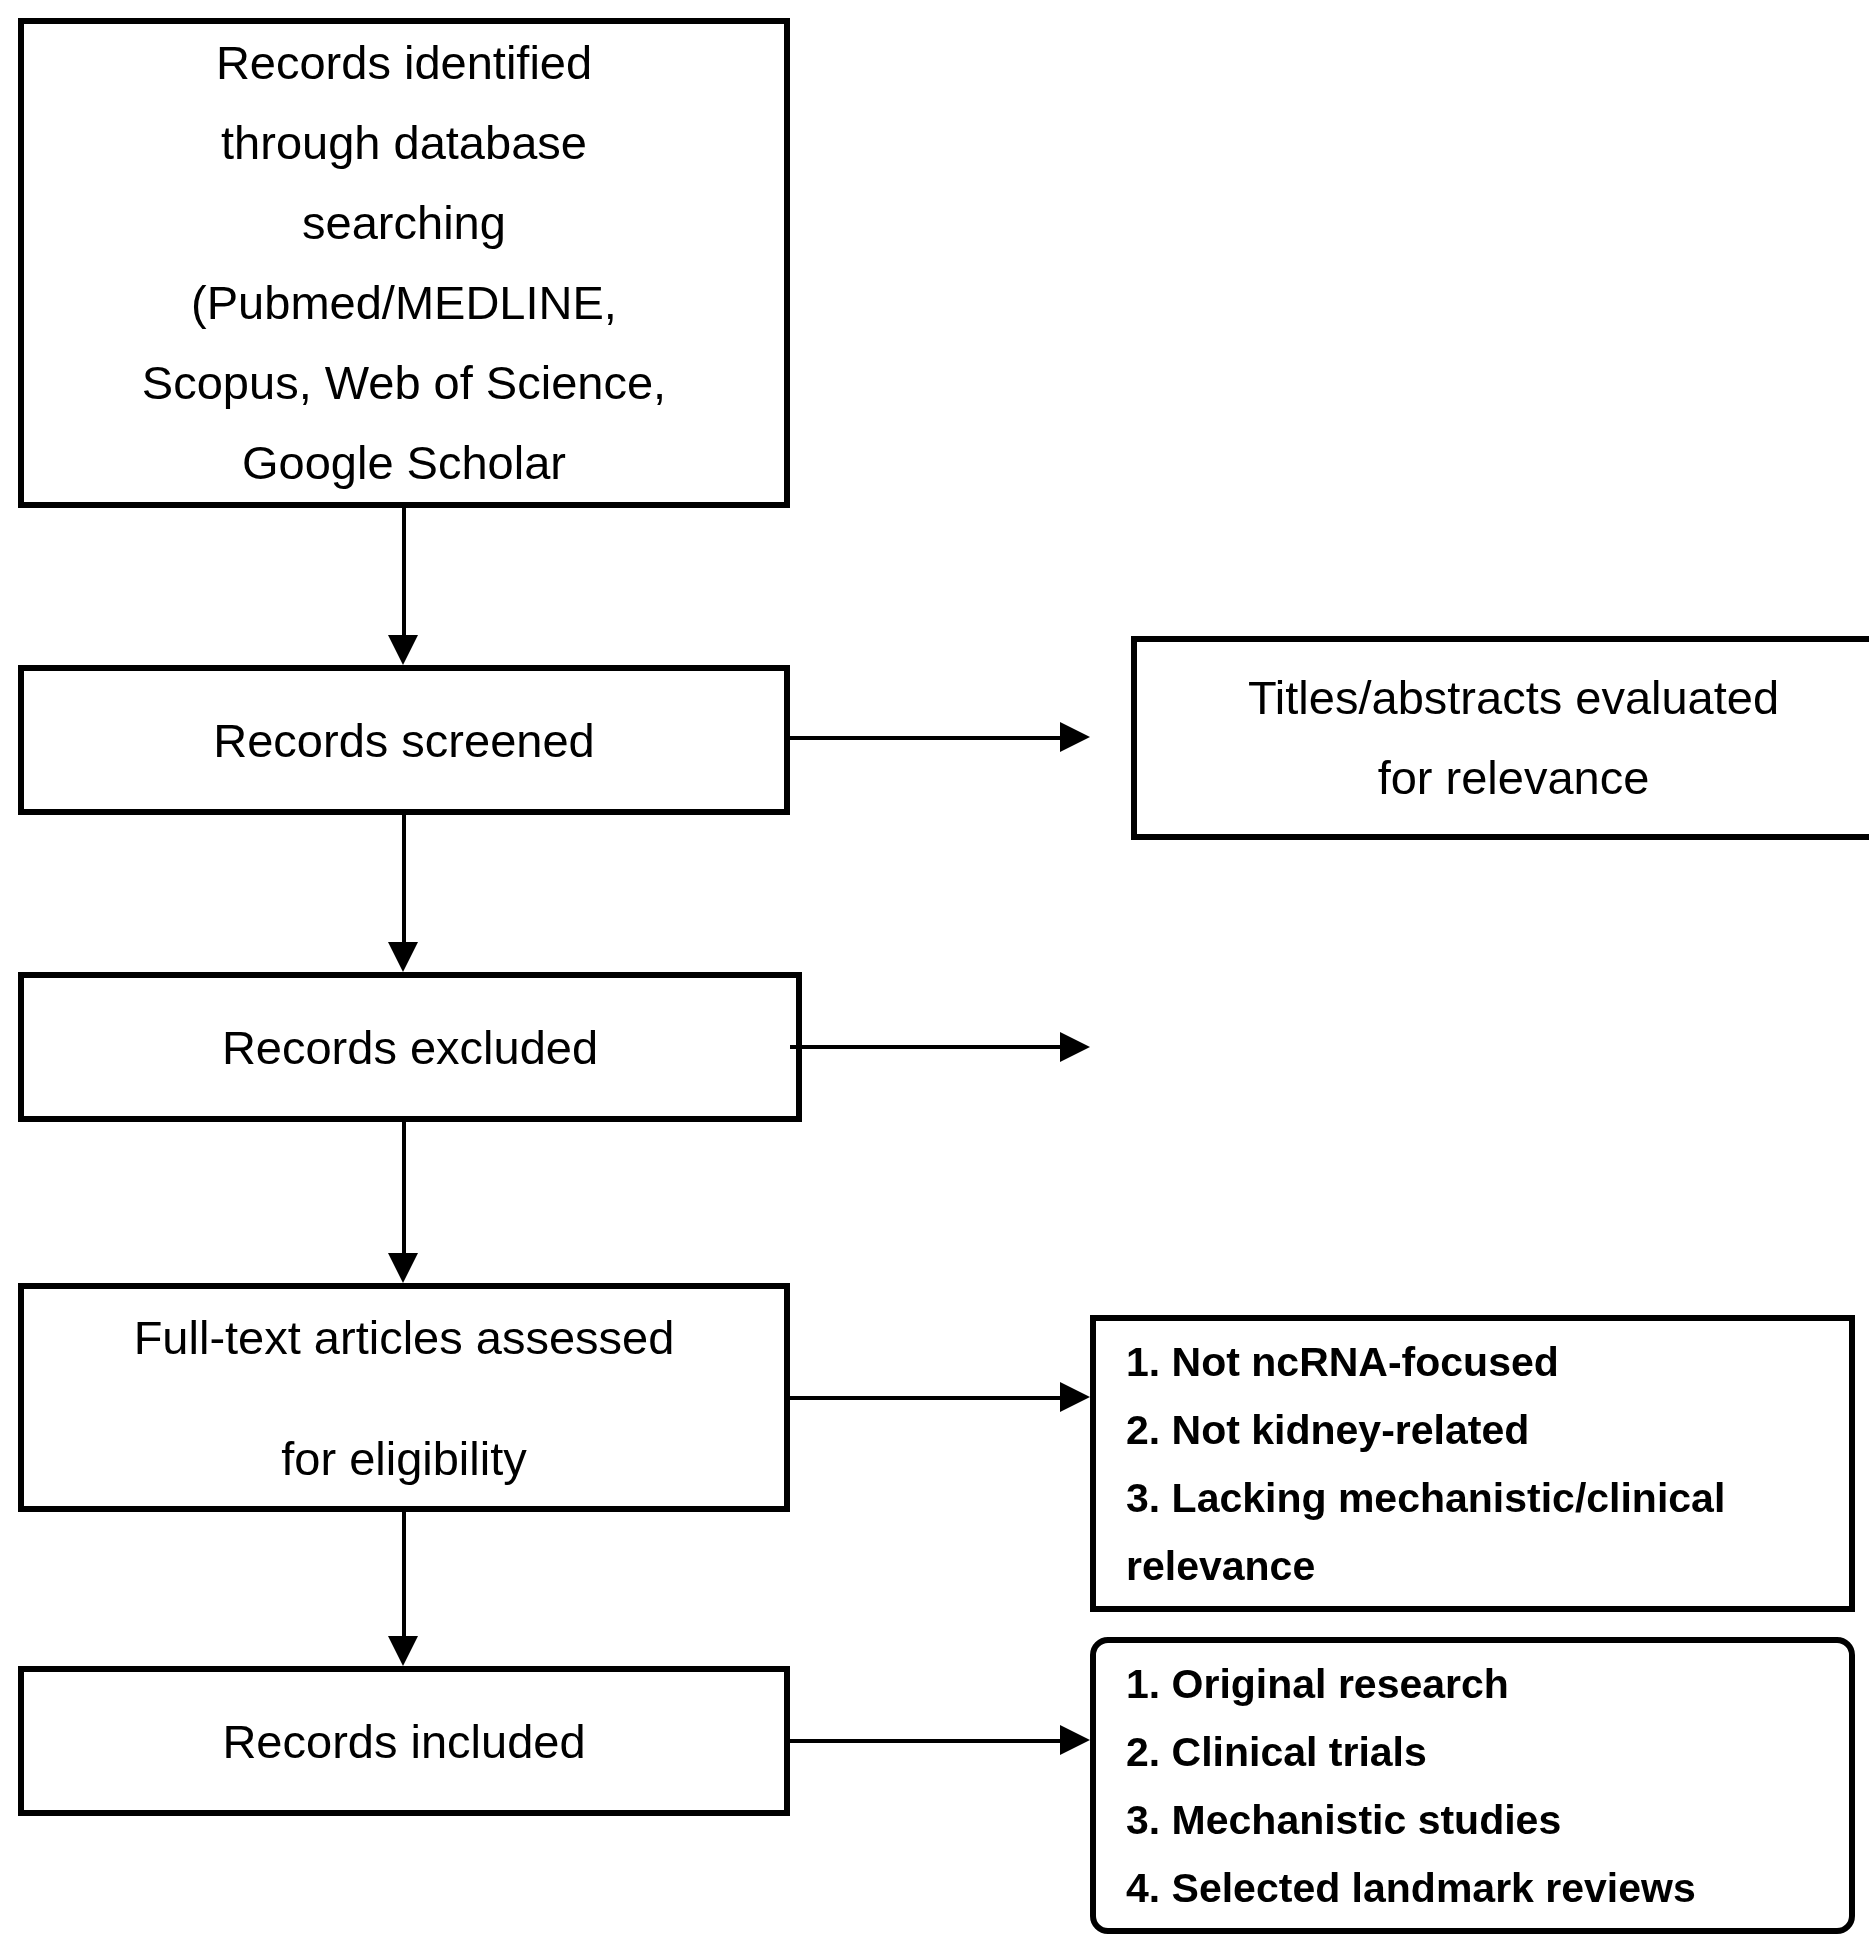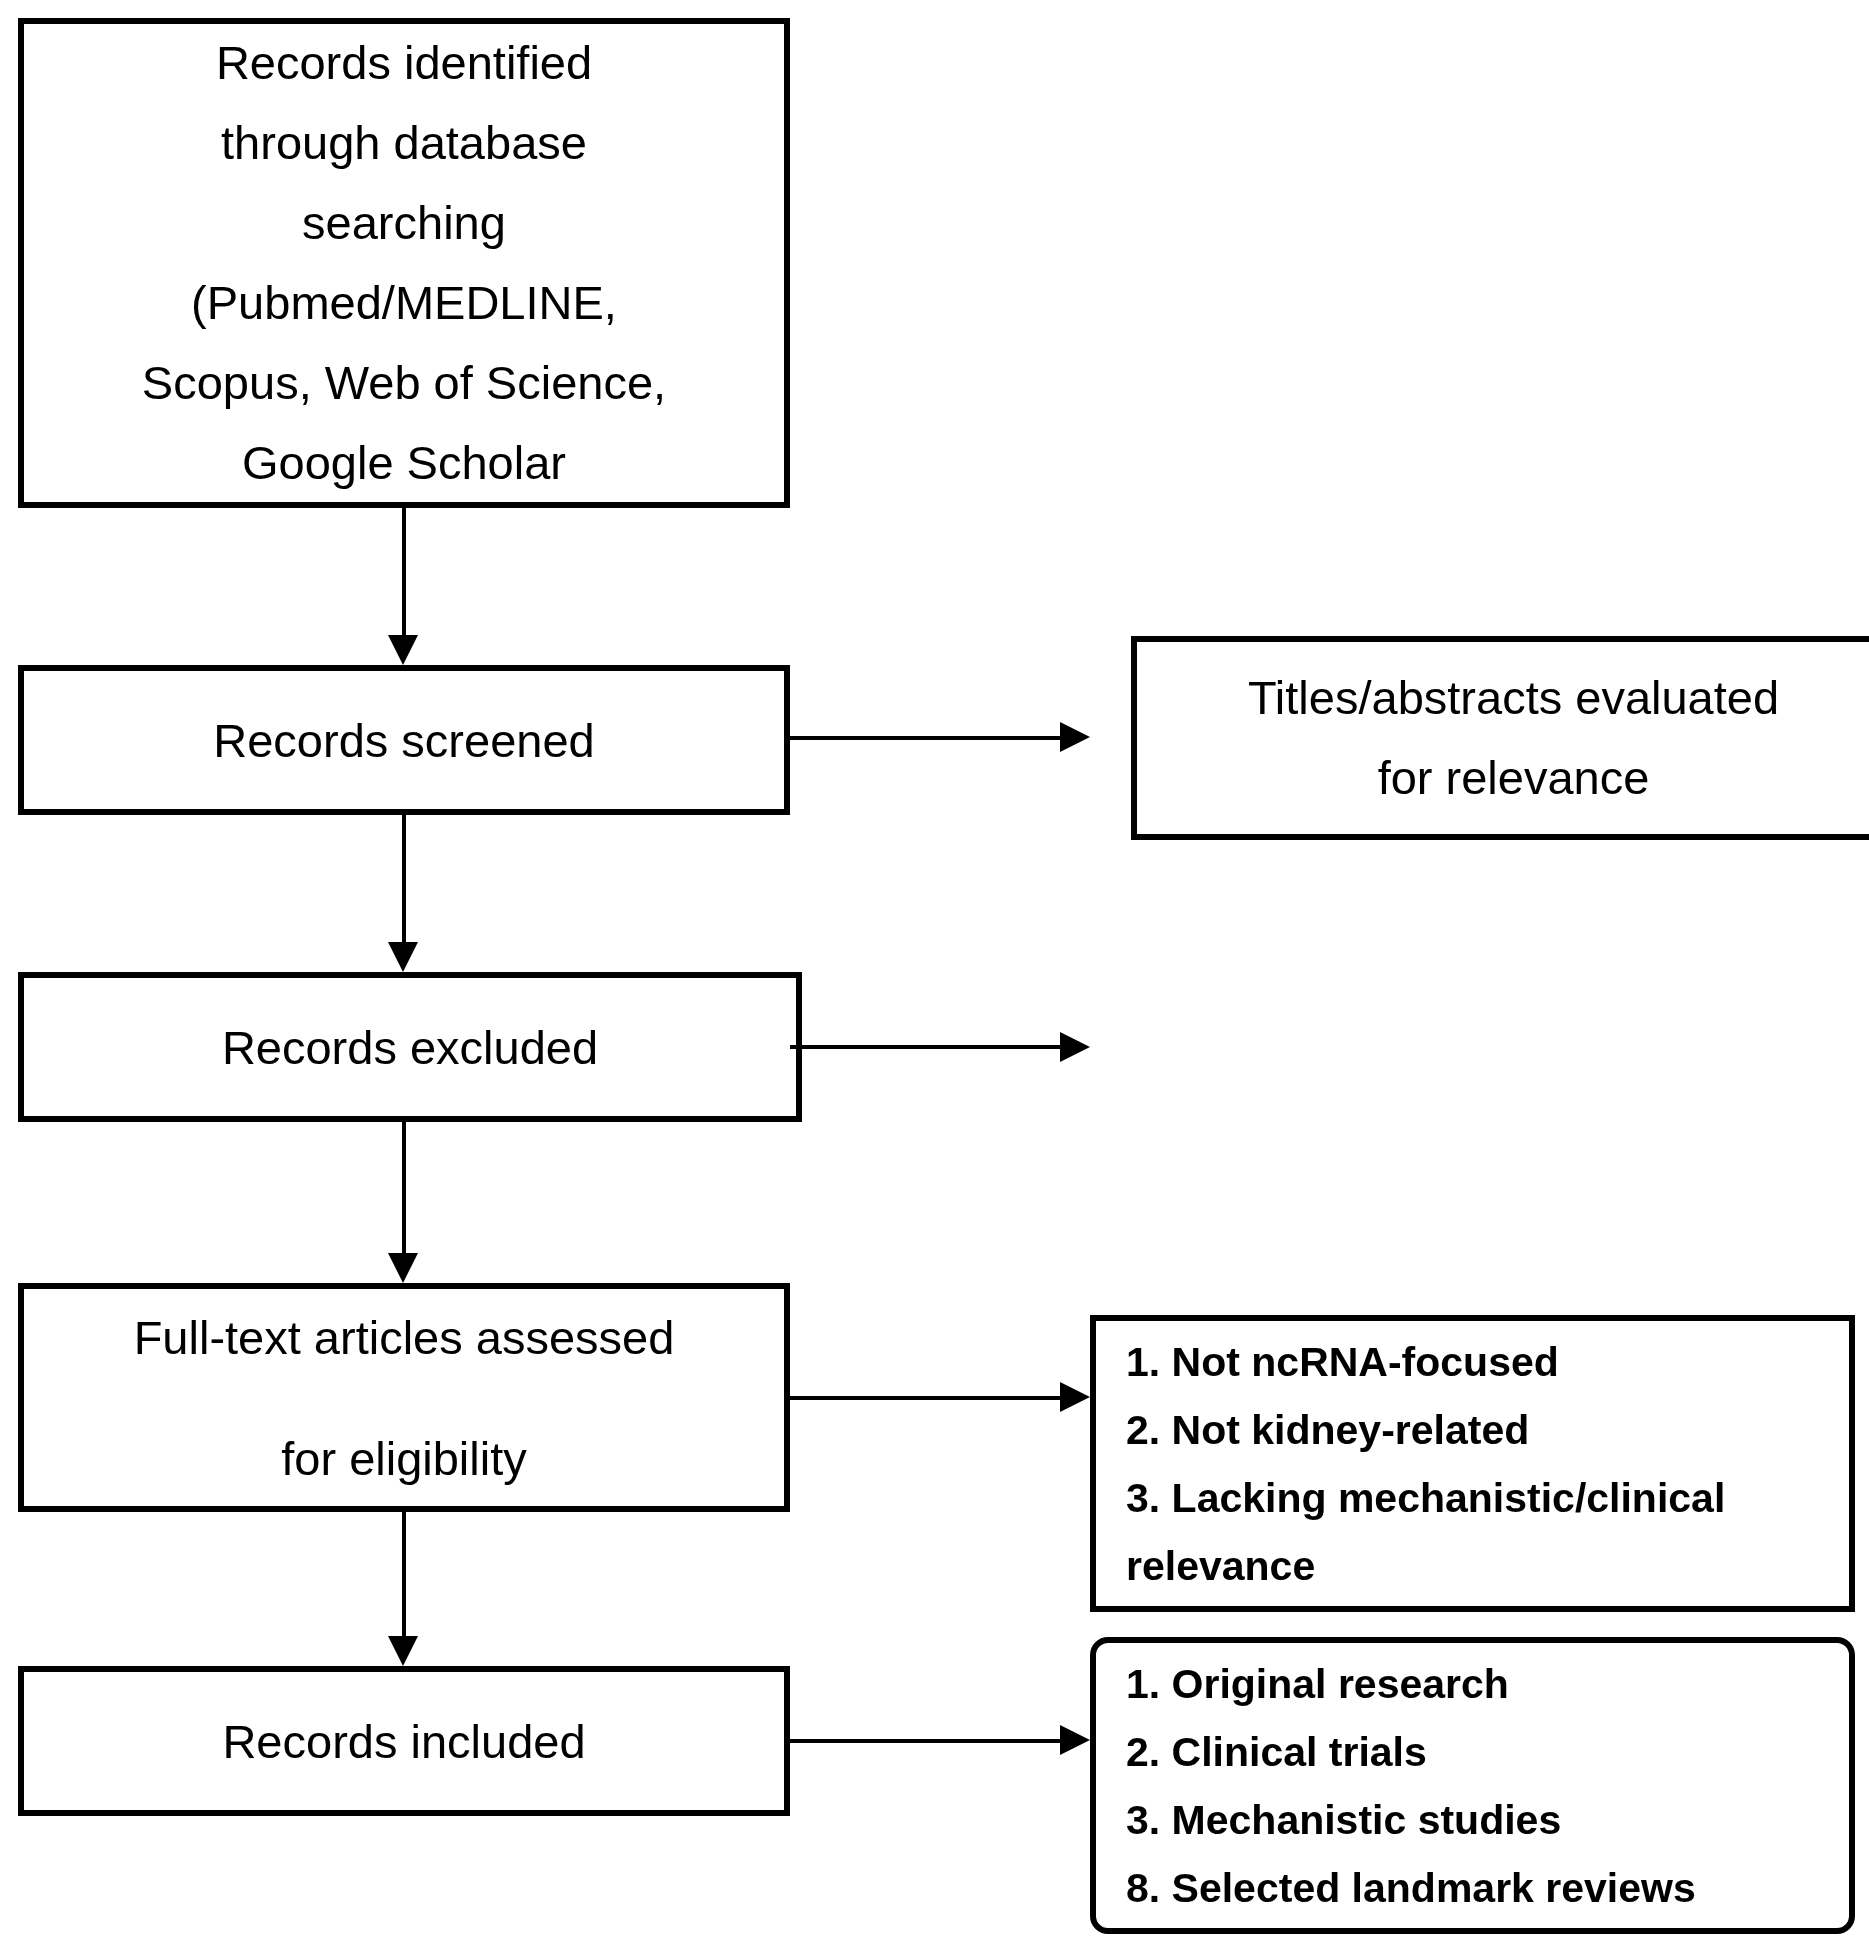--- a/index.html
+++ b/index.html
@@ -91,21 +91,21 @@
   <div class="box list-box lh95" style="left:1090px; top:1315px; width:765px; height:297px;">
     <span class="list-item">1. Not ncRNA-focused</span>
     <span class="list-item">2. Not kidney-related</span>
     <span class="list-item">3. Lacking mechanistic/clinical relevance</span>
   </div>
 
   <div class="box list-box lh95" style="left:1090px; top:1637px; width:765px; height:297px;border-radius:18px;">
     <span class="list-item">1. Original research</span>
     <span class="list-item">2. Clinical trials</span>
     <span class="list-item">3. Mechanistic studies</span>
-    <span class="list-item">8. Selected landmark reviews</span>
+    <span class="list-item">4. Selected landmark reviews</span>
   </div>
 
   <div class="vline" style="left:402px; top:504px; height:134px;"></div>
   <div class="arrow-down" style="left:388px; top:635px;"></div>
 
   <div class="vline" style="left:402px; top:815px; height:129px;"></div>
   <div class="arrow-down" style="left:388px; top:942px;"></div>
 
   <div class="vline" style="left:402px; top:1122px; height:132px;"></div>
   <div class="arrow-down" style="left:388px; top:1253px;"></div>

